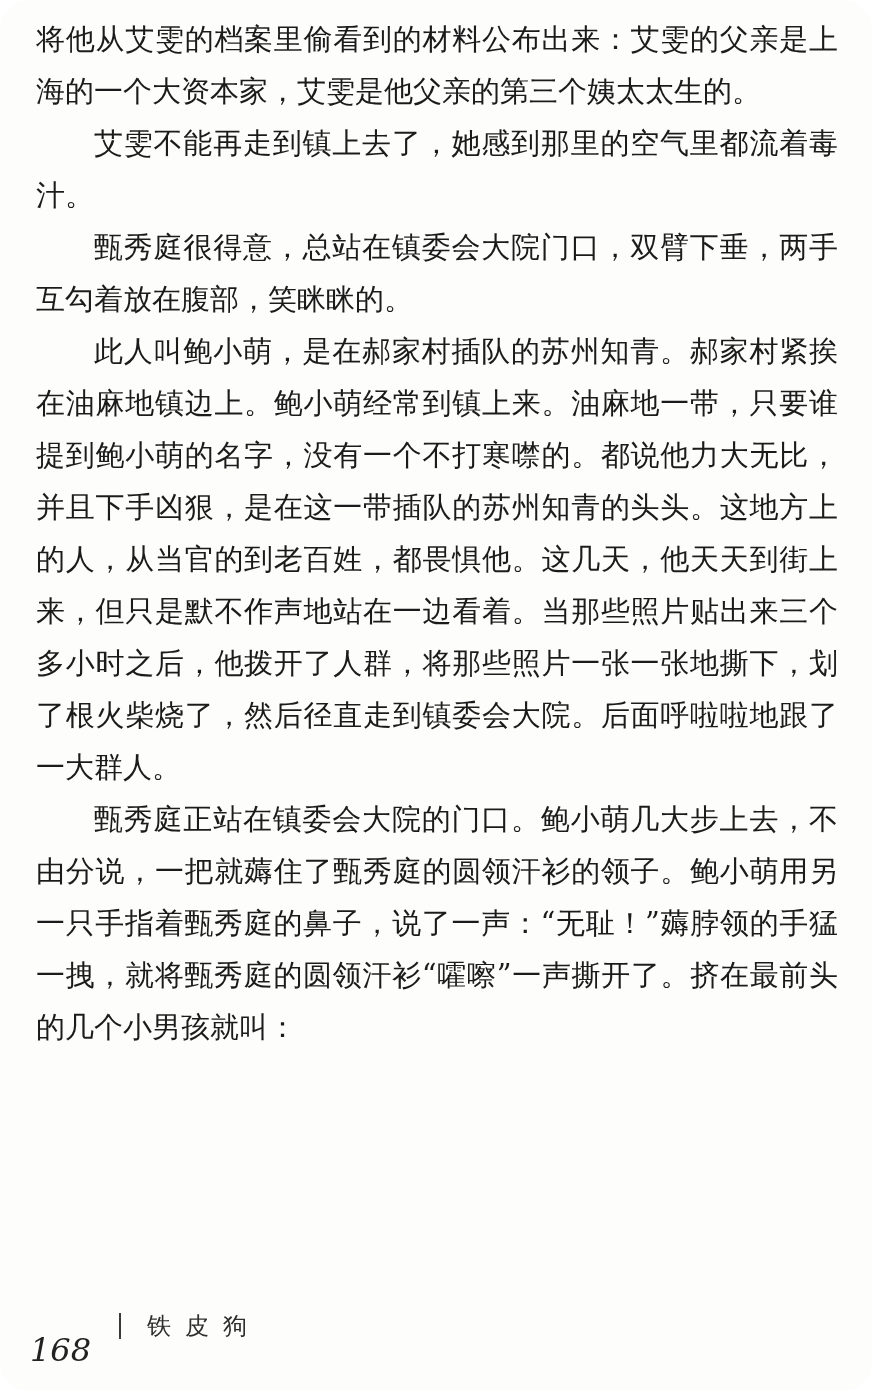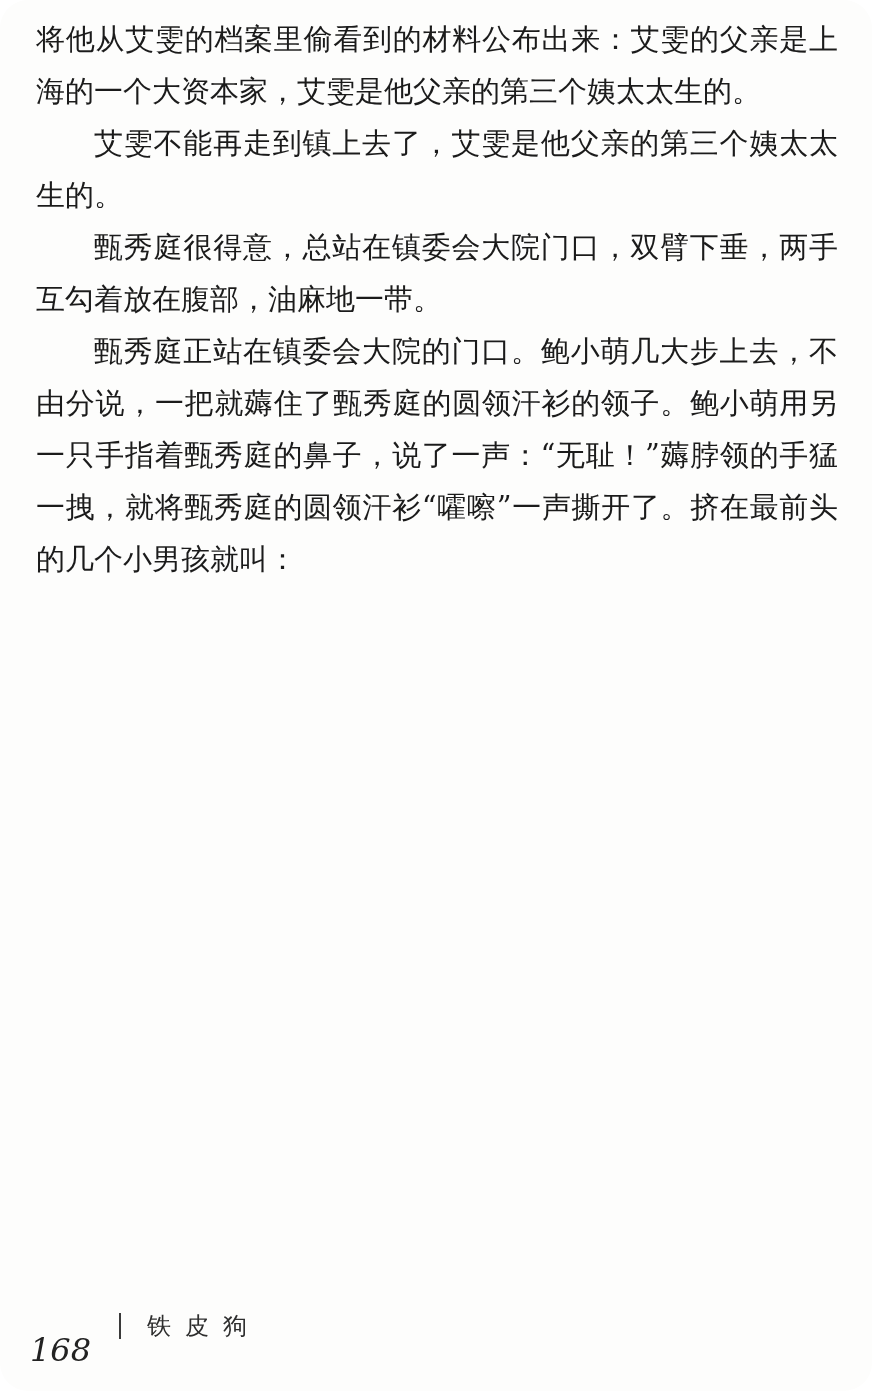--- a/index.html
+++ b/index.html
@@ -57,22 +57,23 @@
     font-family: "DejaVu Serif", "Liberation Serif", serif;
   }
 </style>
 </head>
 <body>
 
 <div class="page">
 
   <main class="body-text" id="paragraphs">
       <p class="para">将他从艾雯的档案里偷看到的材料公布出来：艾雯的父亲是上海的一个大资本家，艾雯是他父亲的第三个姨太太生的。</p>
-      <p class="para indent">艾雯不能再走到镇上去了，艾雯是他父亲的第三个姨太太生的。</p>
-      <p class="para indent">甄秀庭很得意，总站在镇委会大院门口，双臂下垂，两手互勾着放在腹部，油麻地一带。</p>
+      <p class="para indent">艾雯不能再走到镇上去了，她感到那里的空气里都流着毒汁。</p>
+      <p class="para indent">甄秀庭很得意，总站在镇委会大院门口，双臂下垂，两手互勾着放在腹部，笑眯眯的。</p>
+      <p class="para indent">此人叫鲍小萌，是在郝家村插队的苏州知青。郝家村紧挨在油麻地镇边上。鲍小萌经常到镇上来。油麻地一带，只要谁提到鲍小萌的名字，没有一个不打寒噤的。都说他力大无比，并且下手凶狠，是在这一带插队的苏州知青的头头。这地方上的人，从当官的到老百姓，都畏惧他。这几天，他天天到街上来，但只是默不作声地站在一边看着。当那些照片贴出来三个多小时之后，他拨开了人群，将那些照片一张一张地撕下，划了根火柴烧了，然后径直走到镇委会大院。后面呼啦啦地跟了一大群人。</p>
       <p class="para indent">甄秀庭正站在镇委会大院的门口。鲍小萌几大步上去，不由分说，一把就薅住了甄秀庭的圆领汗衫的领子。鲍小萌用另一只手指着甄秀庭的鼻子，说了一声：“无耻！”薅脖领的手猛一拽，就将甄秀庭的圆领汗衫“嚯嚓”一声撕开了。挤在最前头的几个小男孩就叫：</p>
     </main>
 
   <footer class="footer">
     <span class="page-num">168</span>
     <span class="sep"></span>
     <span class="book-title">铁皮狗</span>
   </footer>
 
 </div>

